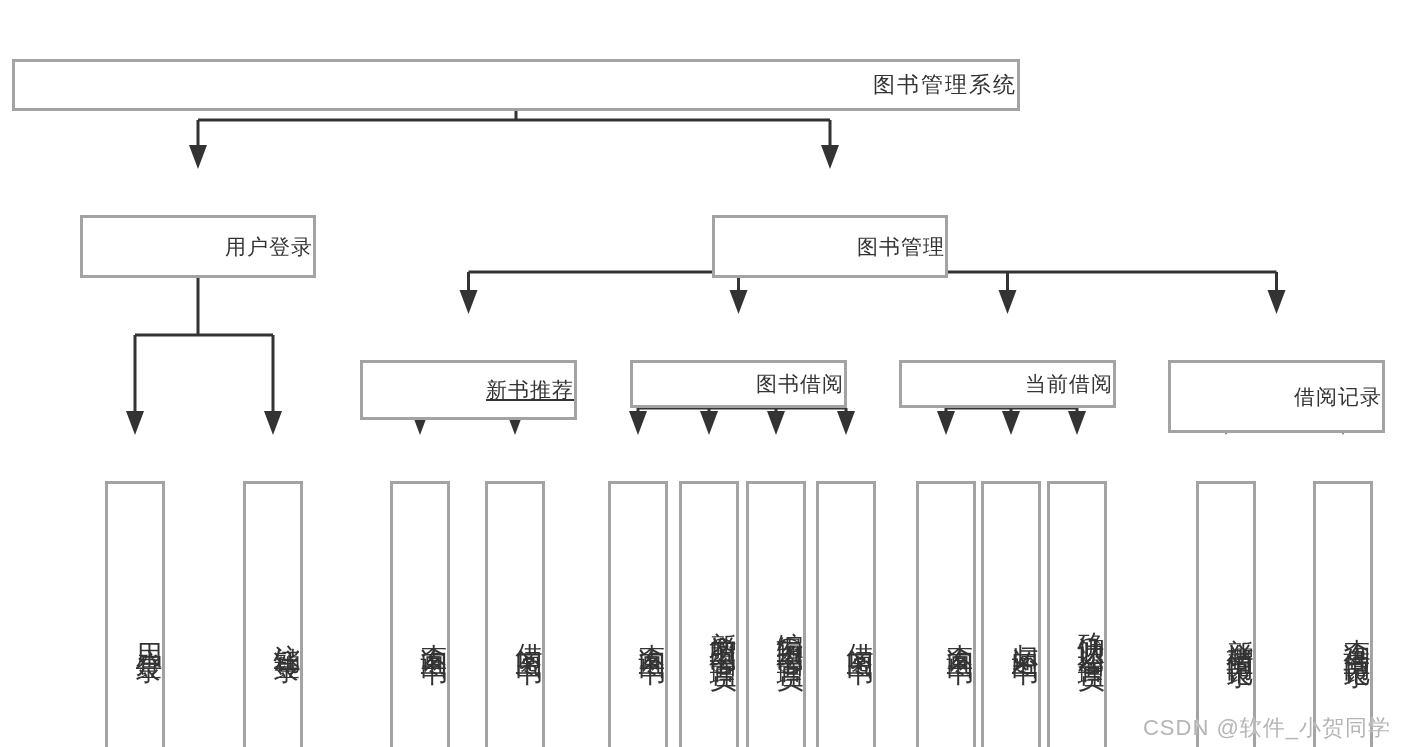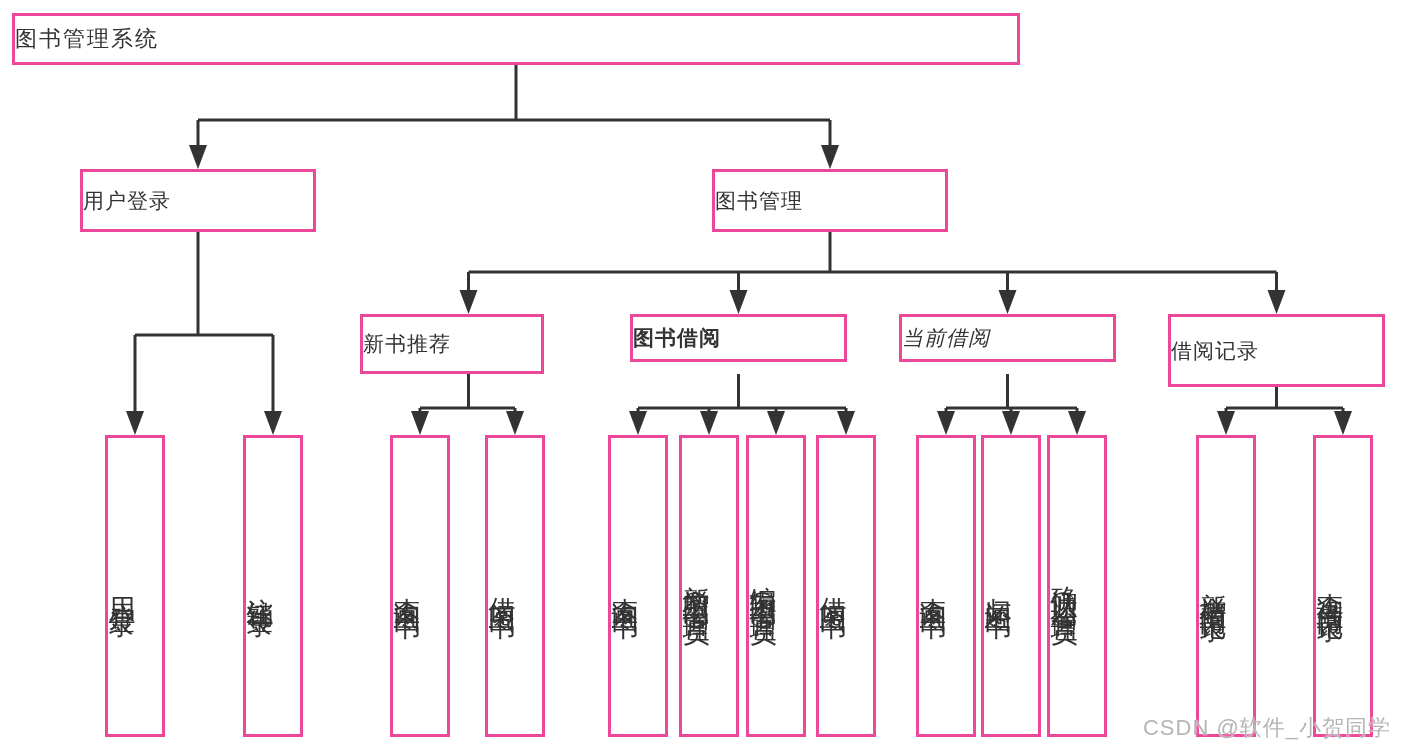--- a/index.html
+++ b/index.html
@@ -12,26 +12,27 @@
     font-family: "Liberation Sans", "DejaVu Sans", sans-serif;
   }
   #connectors {
     position: absolute;
     left: 0; top: 0;
     width: 1405px; height: 747px;
   }
   .box {
     position: absolute;
     box-sizing: border-box;
-    border: 3px solid #ec4899;
+    border: 3px solid #a3a3a3;
     background: #ffffff;
     display: flex;
     align-items: center;
-    justify-content: flex-start;
+    justify-content: flex-end;
     color: #333333;
+    margin-top: 46px;
   }
   .hnode span {
     font-size: 21px;
     letter-spacing: 1px;
     white-space: nowrap;
   }
   .root-node span {
     font-size: 22px;
     letter-spacing: 2px;
   }
@@ -108,27 +109,27 @@
     <span>图书管理系统</span>
   </div>
 
   <div class="box hnode" style="left:80px; top:169px; width:236px; height:63px;">
     <span>用户登录</span>
   </div>
   <div class="box hnode" style="left:712px; top:169px; width:236px; height:63px;">
     <span>图书管理</span>
   </div>
 
-  <div class="box hnode" style="left:360px; top:314px; width:184px; height:60px;">
+  <div class="box hnode" style="left:360px; top:314px; width:217px; height:60px;text-decoration:underline;">
     <span>新书推荐</span>
   </div>
-  <div class="box hnode" style="left:630px; top:314px; width:217px; height:48px;font-weight:bold;">
+  <div class="box hnode" style="left:630px; top:314px; width:217px; height:48px;">
     <span>图书借阅</span>
   </div>
-  <div class="box hnode" style="left:899px; top:314px; width:217px; height:48px;font-style:italic;">
+  <div class="box hnode" style="left:899px; top:314px; width:217px; height:48px;">
     <span>当前借阅</span>
   </div>
   <div class="box hnode" style="left:1168px; top:314px; width:217px; height:73px;">
     <span>借阅记录</span>
   </div>
 
   <div class="box vnode" style="left:105px; top:435px; width:60px; height:302px;">
     <span>用户登录</span>
   </div>
   <div class="box vnode" style="left:243px; top:435px; width:60px; height:302px;">

